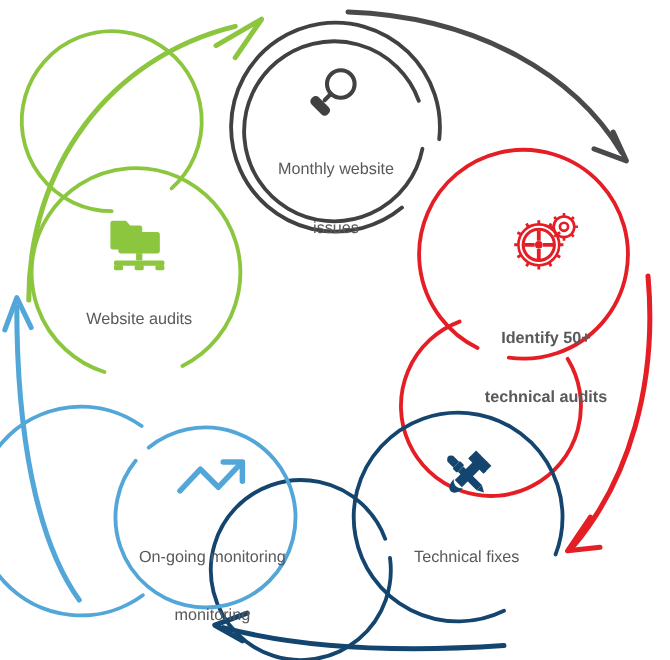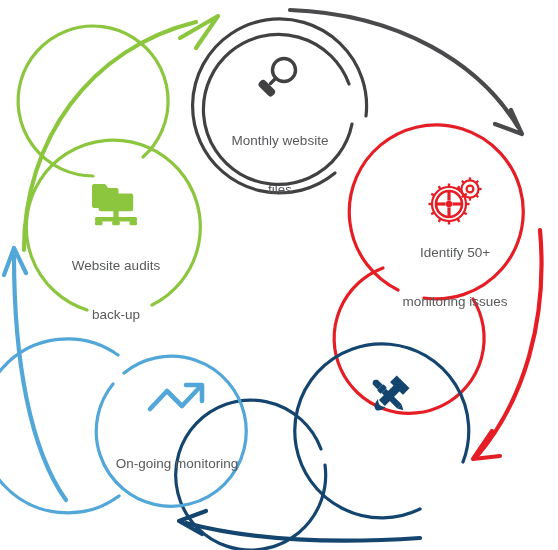--- a/index.html
+++ b/index.html
@@ -181,33 +181,34 @@
         <rect x="-21" y="21" width="7.5" height="4.2" rx="1.2" fill="#8cc63e"></rect>
         <rect x="-3.8" y="21" width="7.6" height="4.2" rx="1.2" fill="#8cc63e"></rect>
         <rect x="13.5" y="21" width="7.5" height="4.2" rx="1.2" fill="#8cc63e"></rect>
       </g>
     </g>
 
   </svg>
 
   <div class="node-label" style="left:190px; top:100px; width:180px;">
     <span>Monthly website</span>
-    <span>files</span>
-  </div>
-
-  <div class="node-label" style="left:370px; top:212px; width:170px;">
+    <span>issues</span>
+  </div>
+
+  <div class="node-label" style="left:370px; top:241px; width:170px;font-weight:bold;">
     <span>Identify 50+</span>
-    <span>monitoring issues</span>
+    <span>technical audits</span>
   </div>
 
   <div class="node-label" style="left:304px; top:423px; width:170px;">
+    <span>Technical fixes</span>
   </div>
 
   <div class="node-label" style="left:87px; top:423px; width:180px;">
     <span>On-going monitoring</span>
+    <span>monitoring</span>
   </div>
 
   <div class="node-label" style="left:31px; top:225px; width:170px;">
     <span>Website audits</span>
-    <span>back-up</span>
   </div>
 
 </div>
 
 </body></html>

